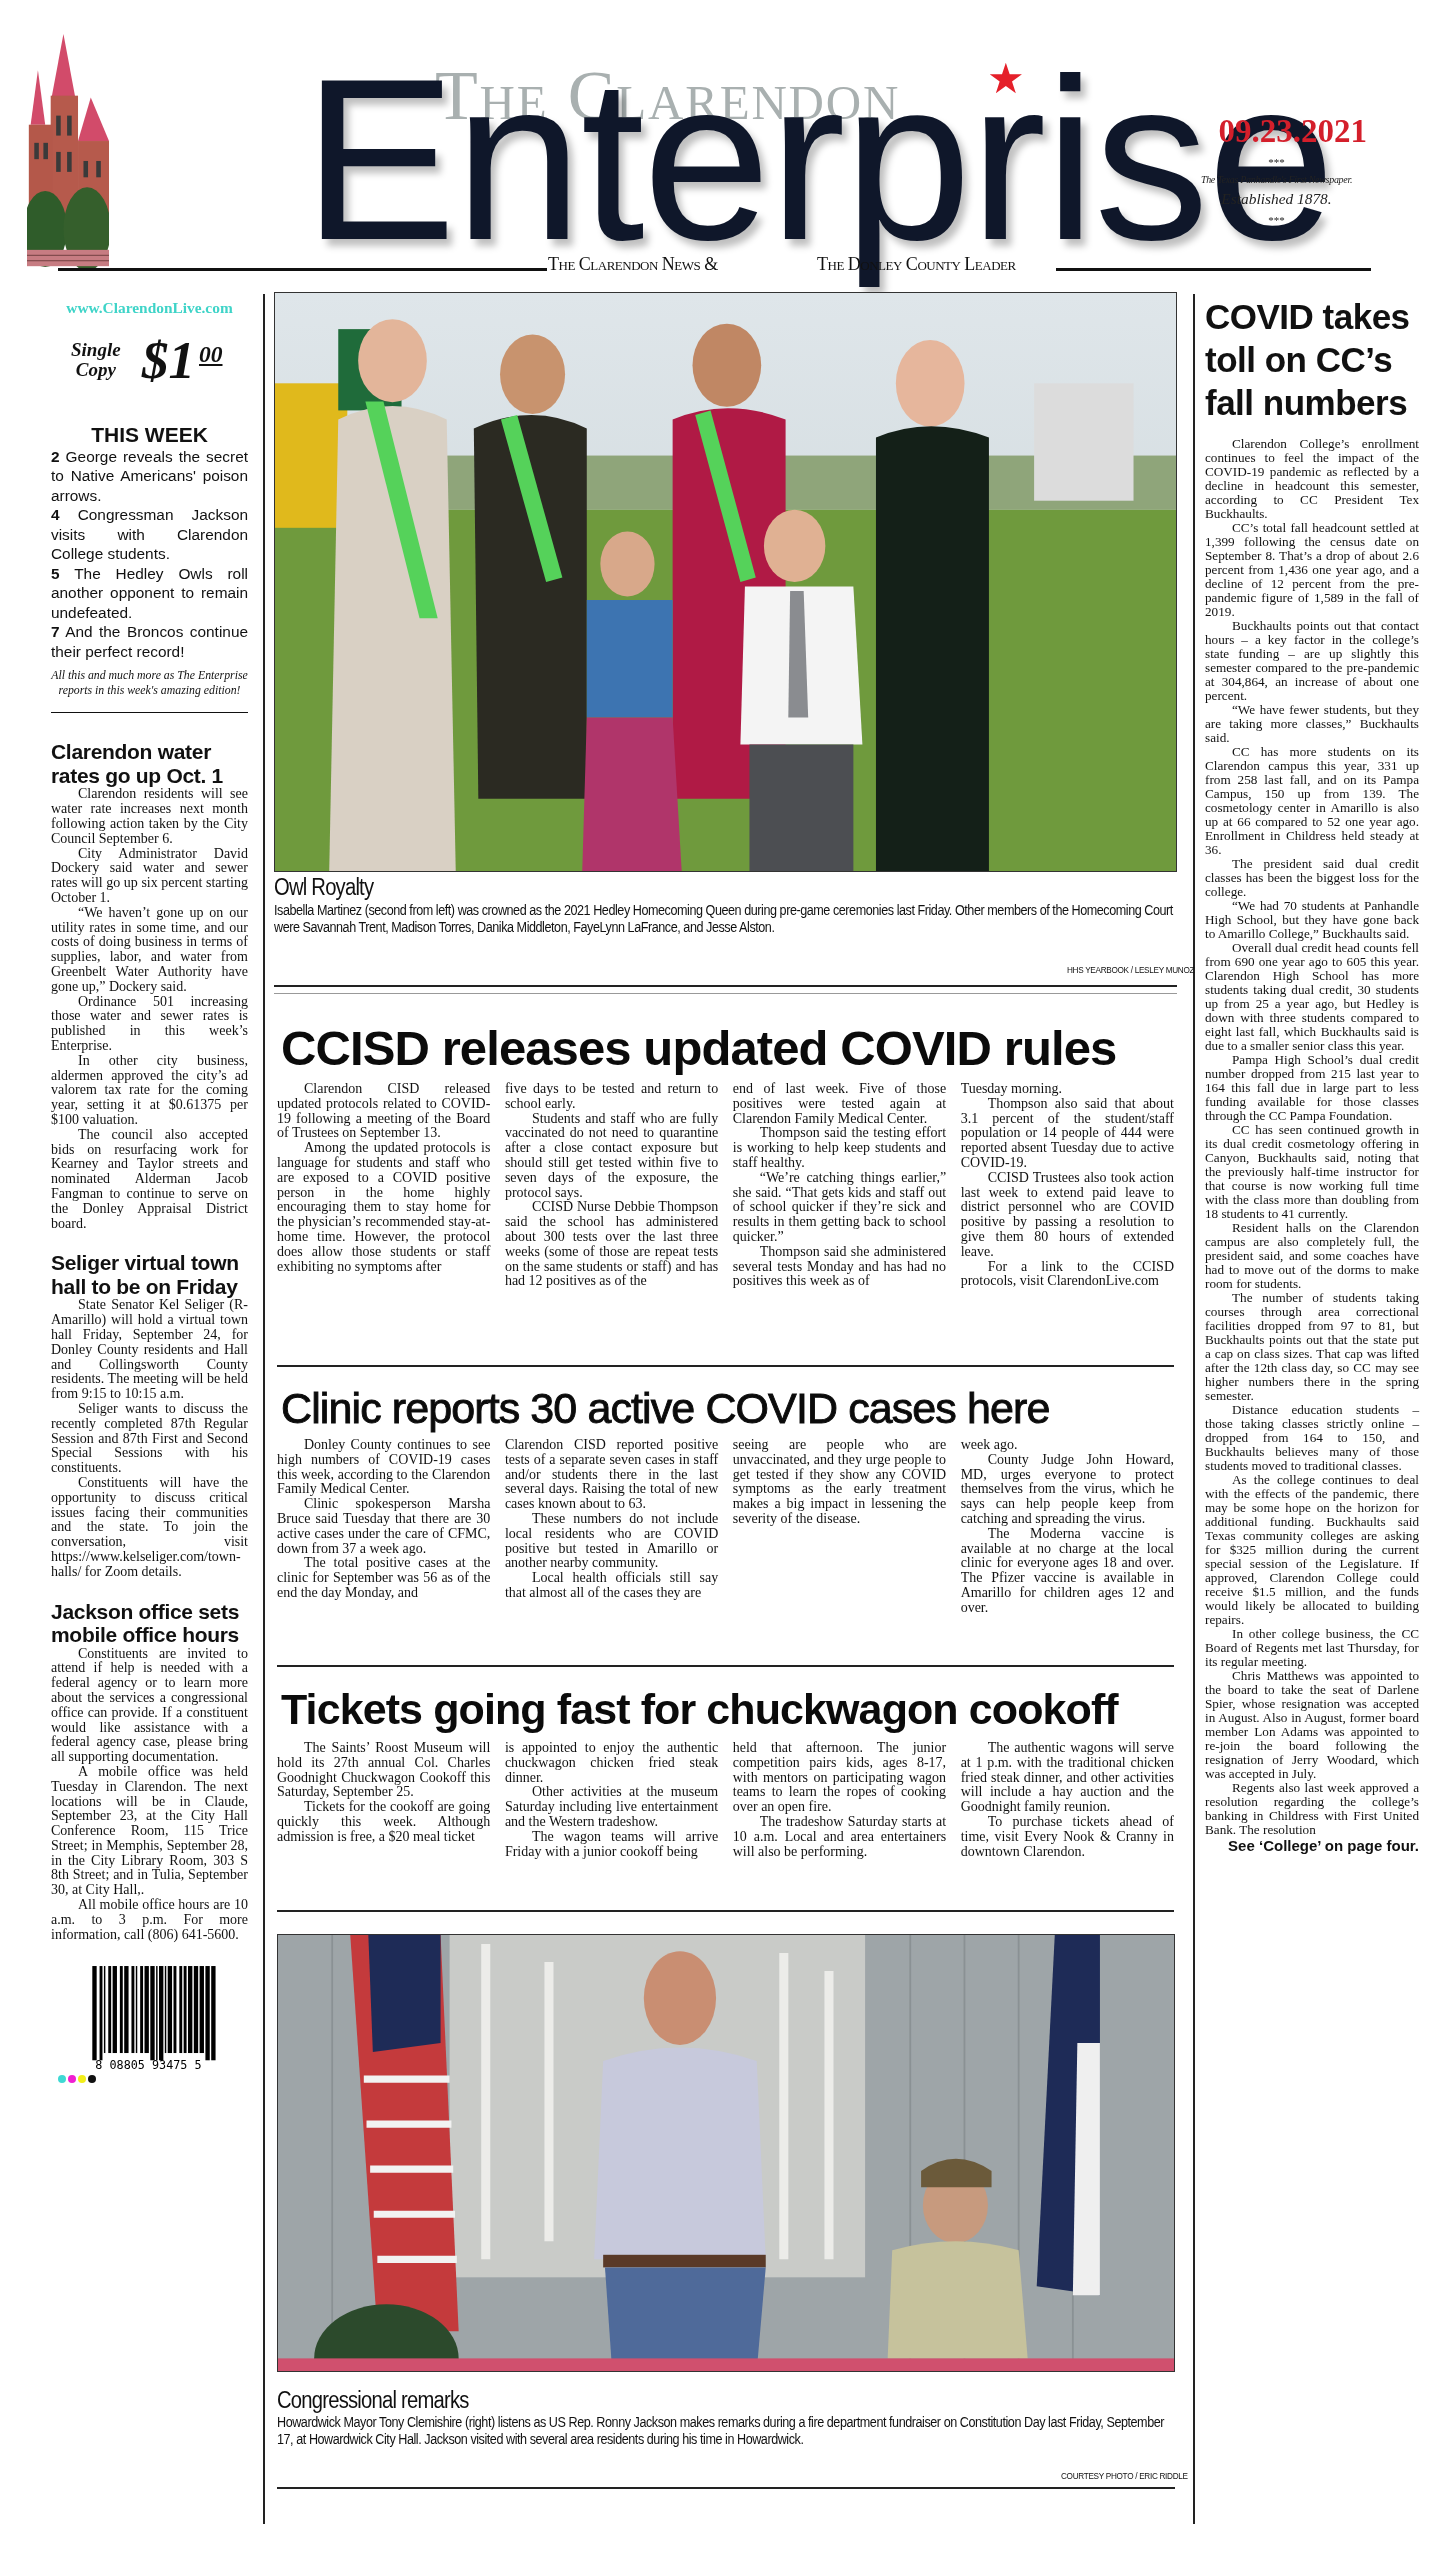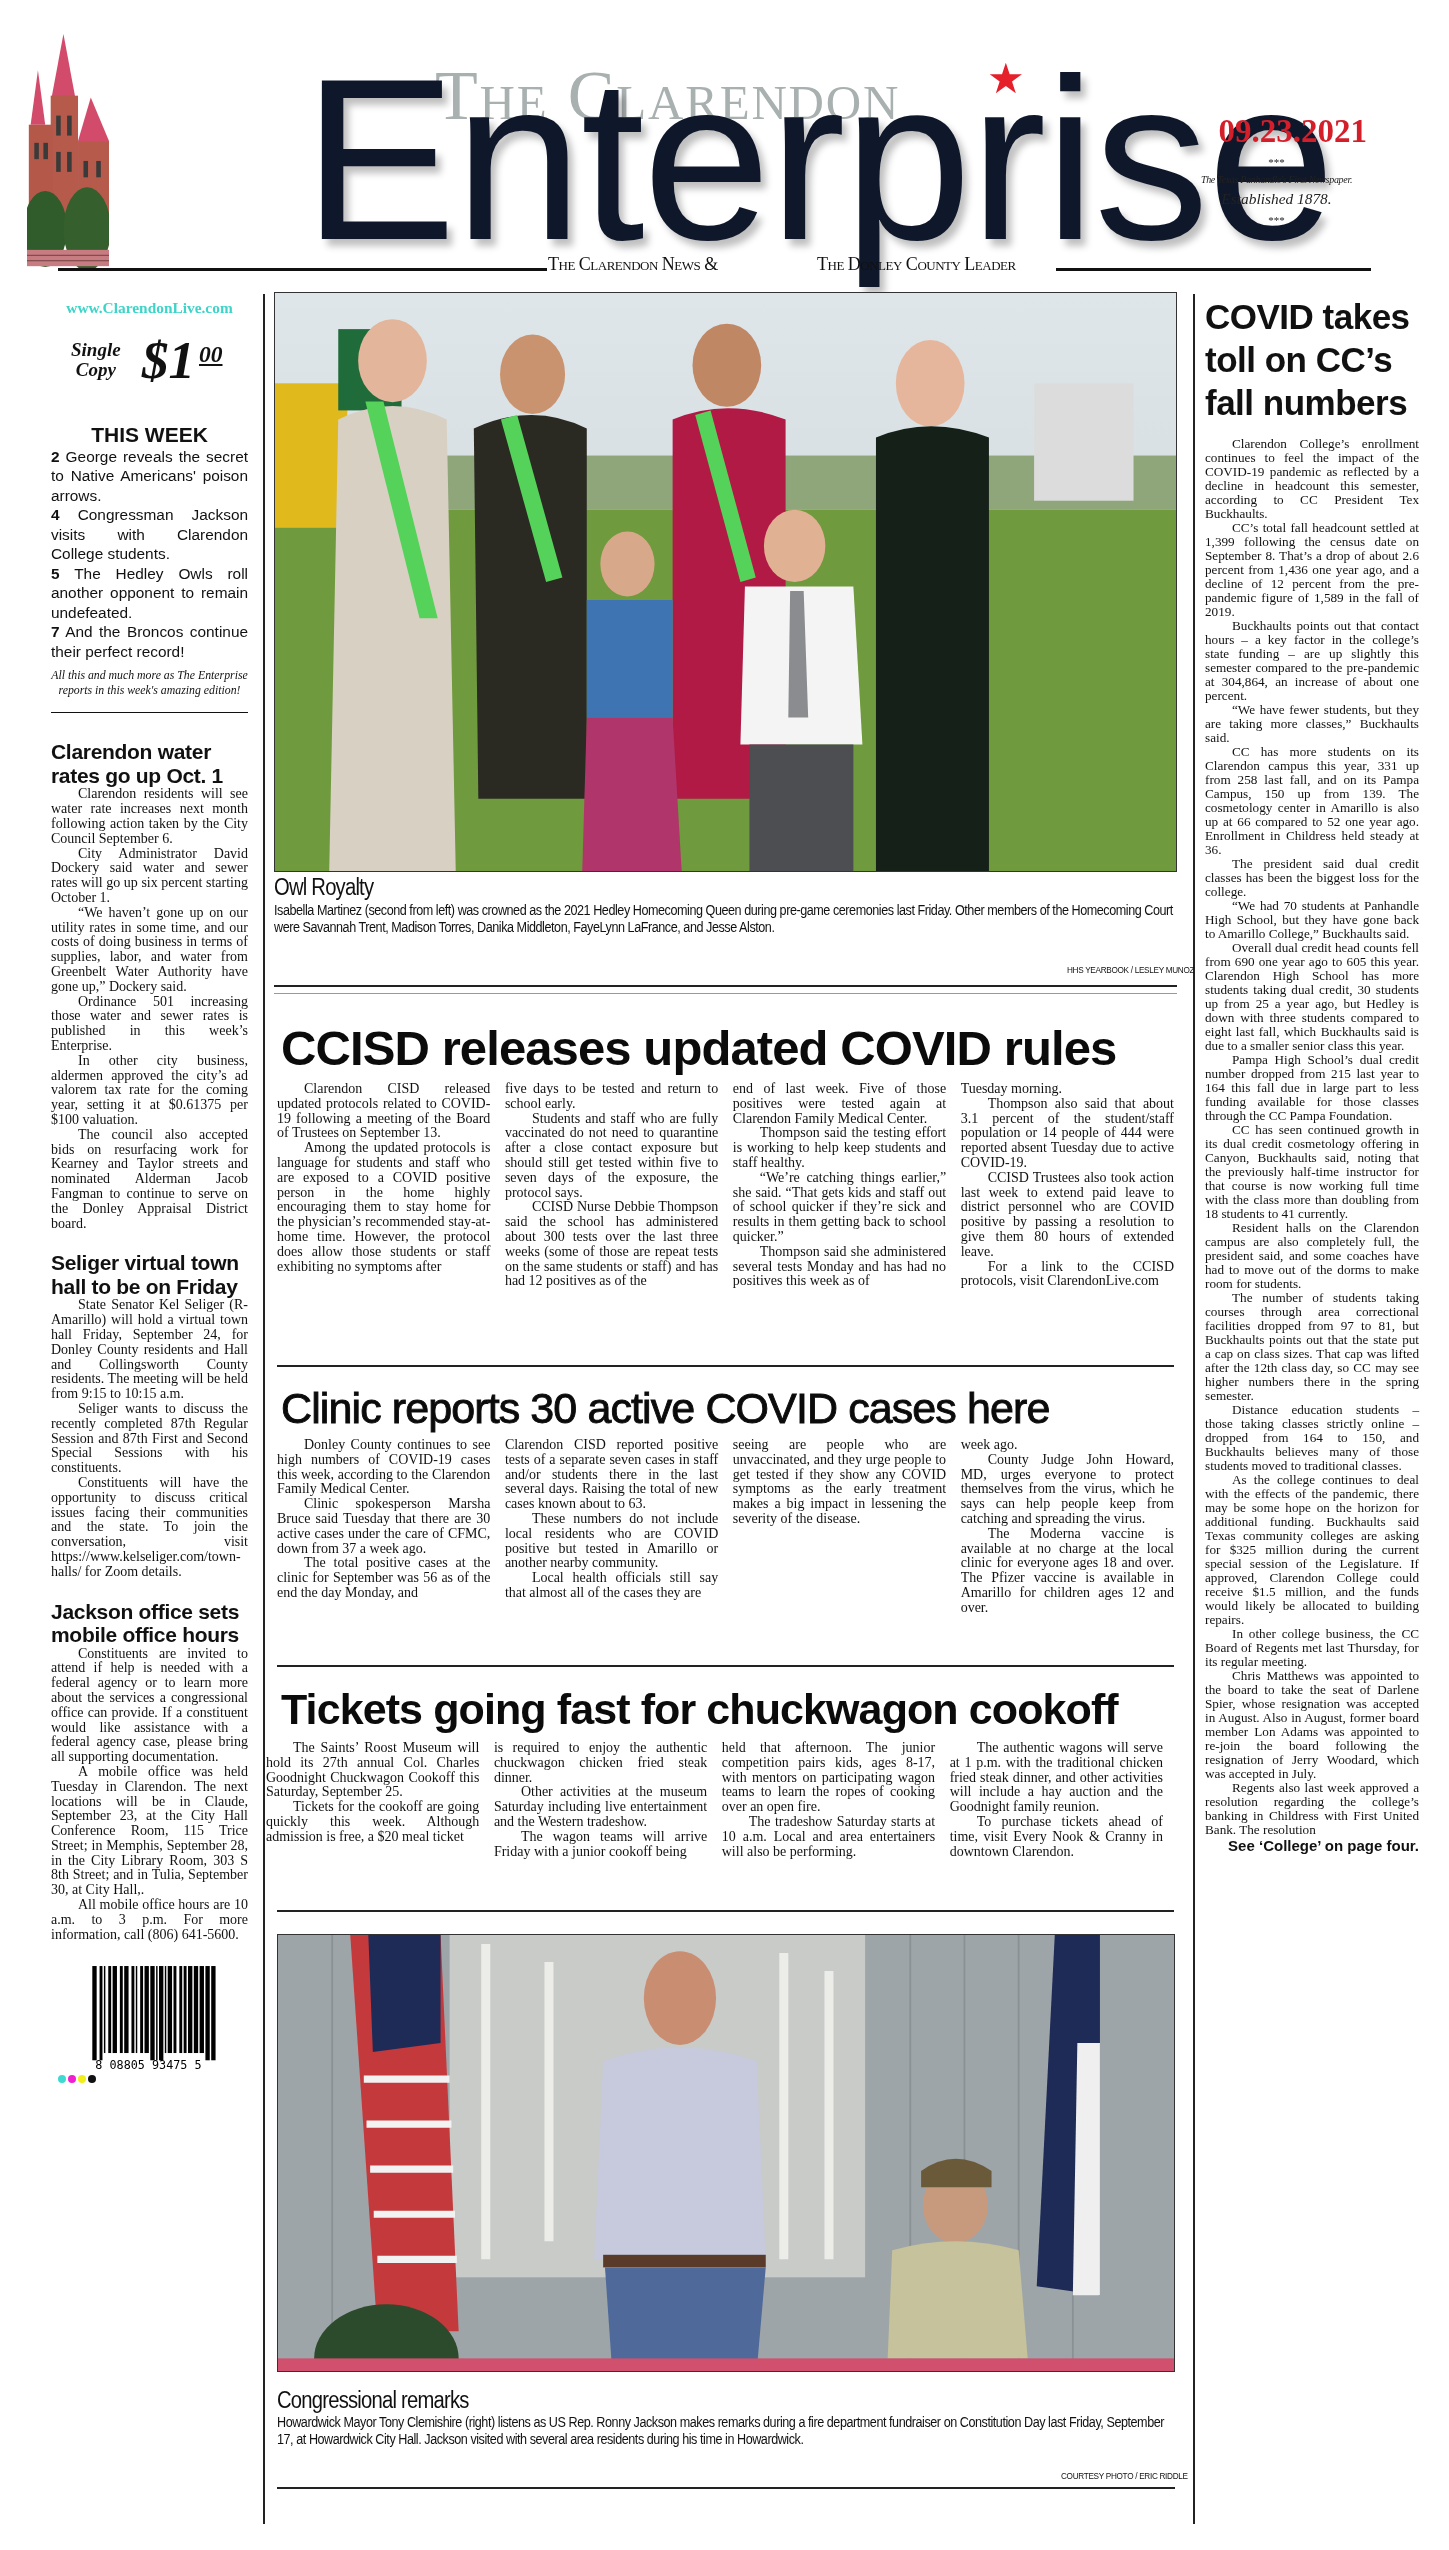--- a/index.html
+++ b/index.html
@@ -292,27 +292,27 @@
     </div>
   <div class="body-text">
       <p style="text-indent: 0px;">week ago.</p>
       <p>County Judge John Howard, MD, urges everyone to protect themselves from the virus, which he says can help people keep from catching and spreading the virus.</p>
       <p>The Moderna vaccine is available at no charge at the local clinic for everyone ages 18 and over. The Pfizer vaccine is available in Amarillo for children ages 12 and over.</p>
     </div>
 </div>
 <div class="hr" style="left:277px;top:1665px;width:897px;"></div>
 
 <div class="headline" style="left:281px;top:1685px;font-size:43px;">Tickets going fast for chuckwagon cookoff</div>
-<div class="cols4" style="left:266px;top:1741px;width:897px;">
+<div class="cols4" style="left:277px;top:1741px;width:897px;">
   <div class="body-text">
       <p>The Saints’ Roost Museum will hold its 27th annual Col. Charles Goodnight Chuckwagon Cookoff this Saturday, September 25.</p>
       <p>Tickets for the cookoff are going quickly this week. Although admission is free, a $20 meal ticket</p>
     </div>
   <div class="body-text">
-      <p style="text-indent: 0px;">is required to enjoy the authentic chuckwagon chicken fried steak dinner.</p>
+      <p style="text-indent: 0px;">is appointed to enjoy the authentic chuckwagon chicken fried steak dinner.</p>
       <p>Other activities at the museum Saturday including live entertainment and the Western tradeshow.</p>
       <p>The wagon teams will arrive Friday with a junior cookoff being</p>
     </div>
   <div class="body-text">
       <p style="text-indent: 0px;">held that afternoon. The junior competition pairs kids, ages 8-17, with mentors on participating wagon teams to learn the ropes of cooking over an open fire.</p>
       <p>The tradeshow Saturday starts at 10 a.m. Local and area entertainers will also be performing.</p>
     </div>
   <div class="body-text">
       <p>The authentic wagons will serve at 1 p.m. with the traditional chicken fried steak dinner, and other activities will include a hay auction and the Goodnight family reunion.</p>
       <p>To purchase tickets ahead of time, visit Every Nook &amp; Cranny in downtown Clarendon.</p>

